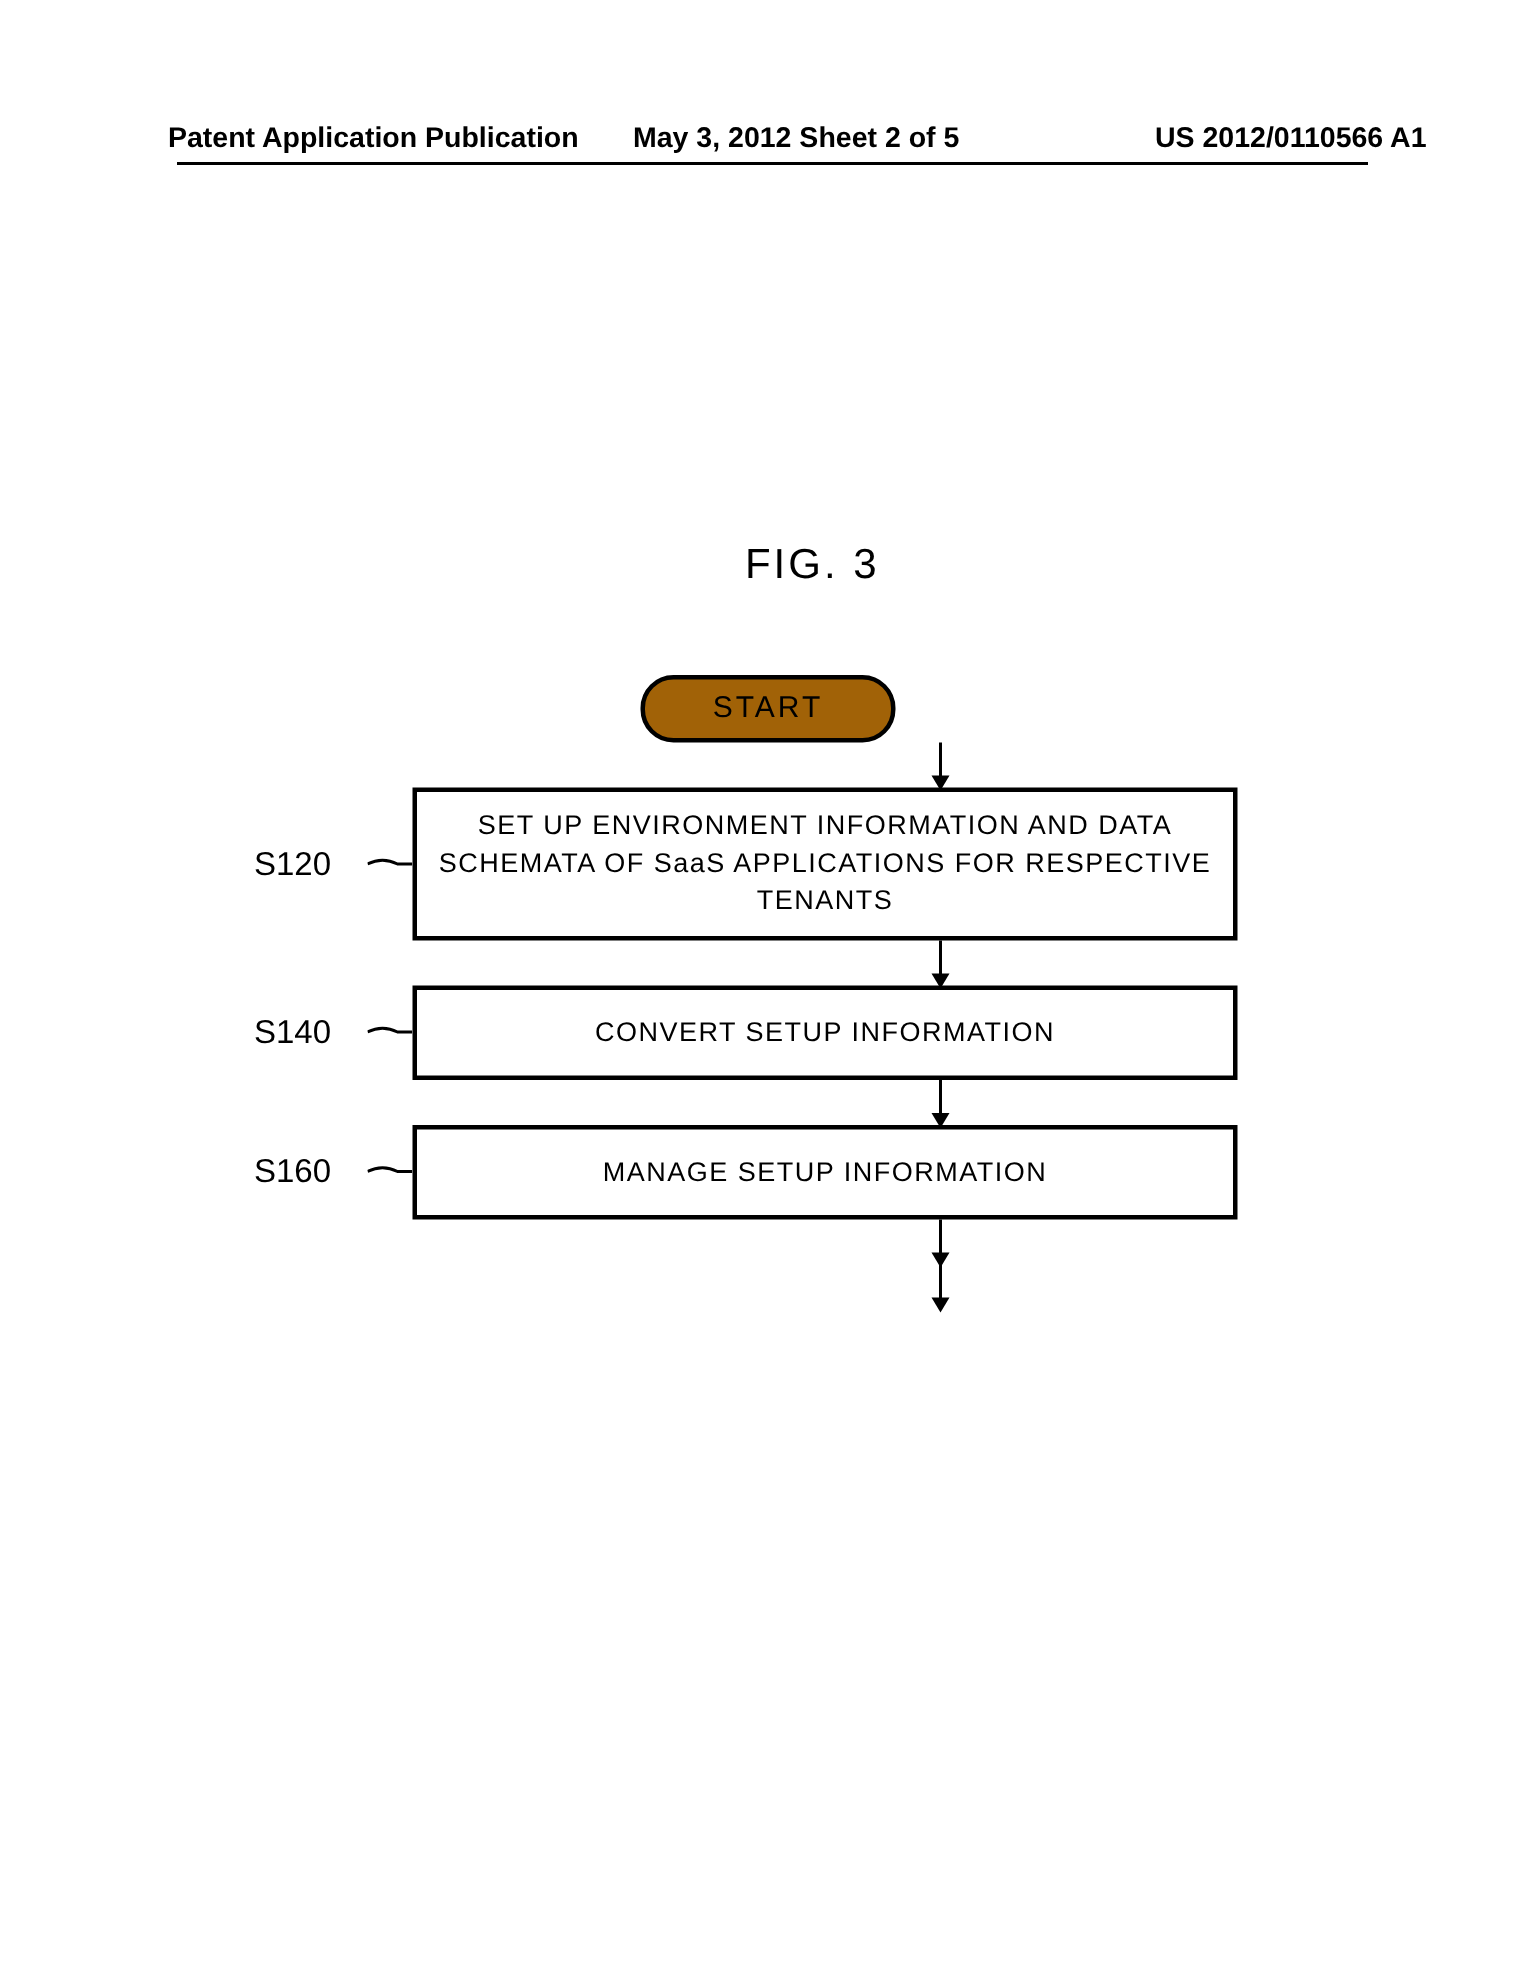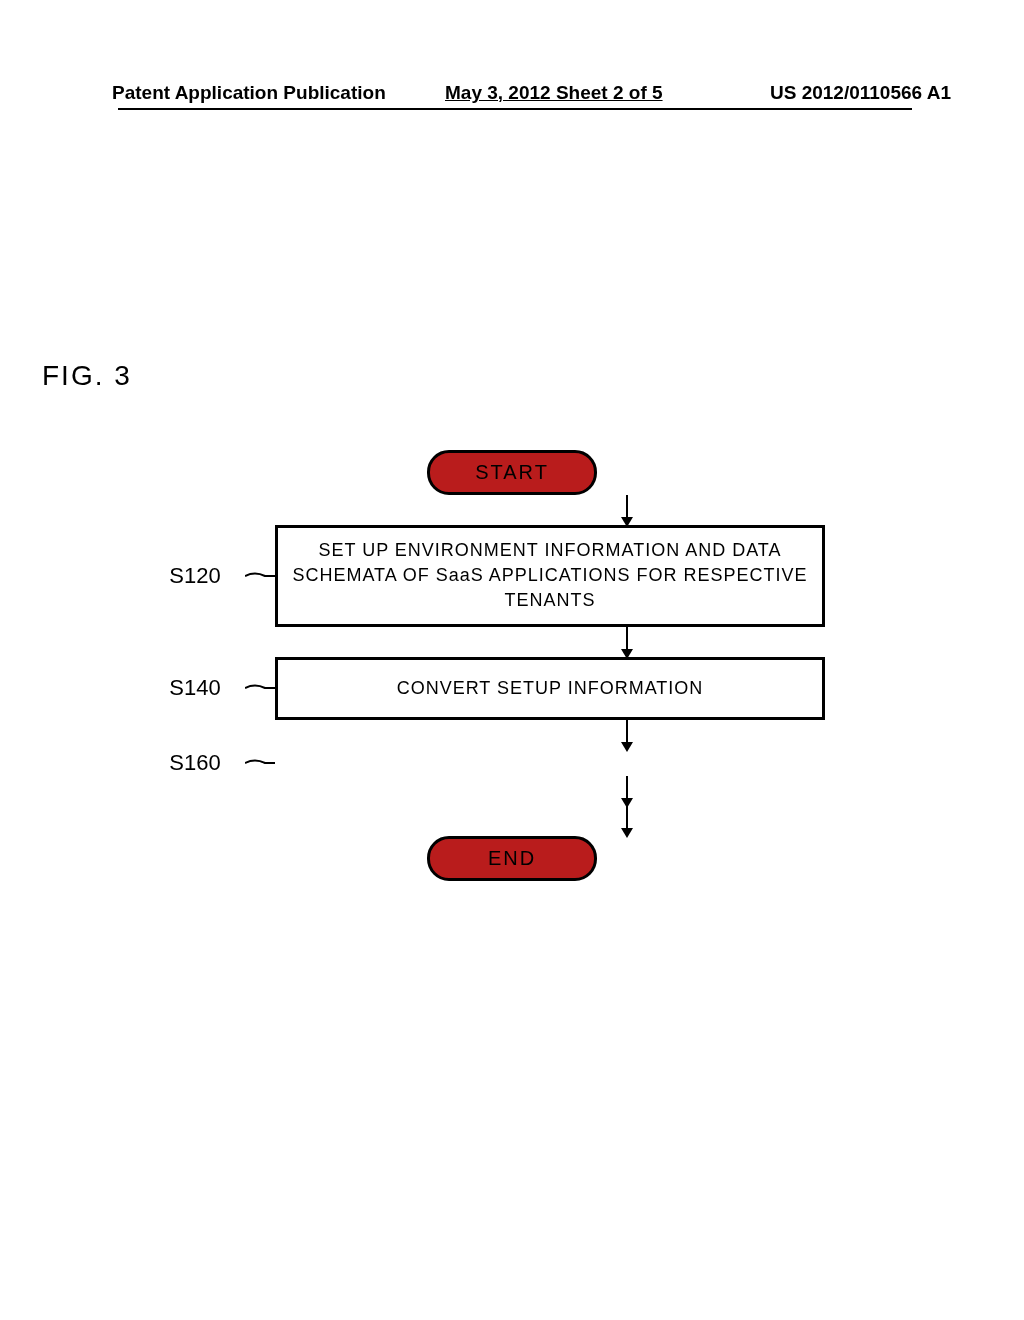--- a/index.html
+++ b/index.html
@@ -22,41 +22,41 @@
       display: flex;
       font-weight: bold;
       font-size: 19px;
     }
     .header-left {
       position: absolute;
       left: 112px;
     }
     .header-center {
       position: absolute;
-      left: 445px;
-      text-decoration: underline;
+      left: 422px;
     }
     .header-right {
       position: absolute;
       left: 738px;
       margin-left: 32px;
     }
     .header-line {
       position: absolute;
       top: 108px;
       left: 118px;
       right: 112px;
       height: 2px;
       background: black;
     }
     .figure-label {
       position: absolute;
       top: 360px;
-      left: 0;
+      left: 17px;
       right: 0;
+      text-align: center;
       font-family: Arial, sans-serif;
       font-size: 28px;
       letter-spacing: 2px;
       padding-left: 42px;
     }
     .flowchart {
       position: absolute;
       top: 450px;
       left: 0;
       right: 0;
@@ -66,21 +66,21 @@
       height: 45px;
       border: 3px solid black;
       border-radius: 22px;
       display: flex;
       align-items: center;
       justify-content: center;
       margin: 0 auto;
       font-family: Arial, sans-serif;
       font-size: 20px;
       letter-spacing: 2px;
-      background: #b91c1c;
+      background: #a16207;
     }
     .process-row {
       display: flex;
       align-items: center;
       justify-content: flex-start;
       margin-left: 160px;
     }
     .step-label {
       font-family: Arial, sans-serif;
       font-size: 22px;
@@ -184,28 +184,28 @@
 
   <div class="arrow-container">
     <div class="arrow arrow-offset"></div>
   </div>
 
   <div class="process-row">
     <span class="step-label">S160</span>
     <svg class="connector-svg" width="30" height="20">
       <path d="M 0 10 Q 10 5, 20 10 L 30 10" stroke="black" stroke-width="2" fill="none"></path>
     </svg>
-  </div>
-
-  <div class="arrow-container">
-    <div class="arrow arrow-offset"></div>
-  </div>
-
-
-  <div class="arrow-container">
-    <div class="arrow arrow-offset"></div>
-  </div>
-
-  <div class="terminal">
-    <span>END</span>
-  </div>
+    <div class="process-box process-box-medium">
+      <span>MANAGE SETUP INFORMATION</span>
+    </div>
+  </div>
+
+  <div class="arrow-container">
+    <div class="arrow arrow-offset"></div>
+  </div>
+
+
+  <div class="arrow-container">
+    <div class="arrow arrow-offset"></div>
+  </div>
+
 
 </div>
 
 </body></html>

